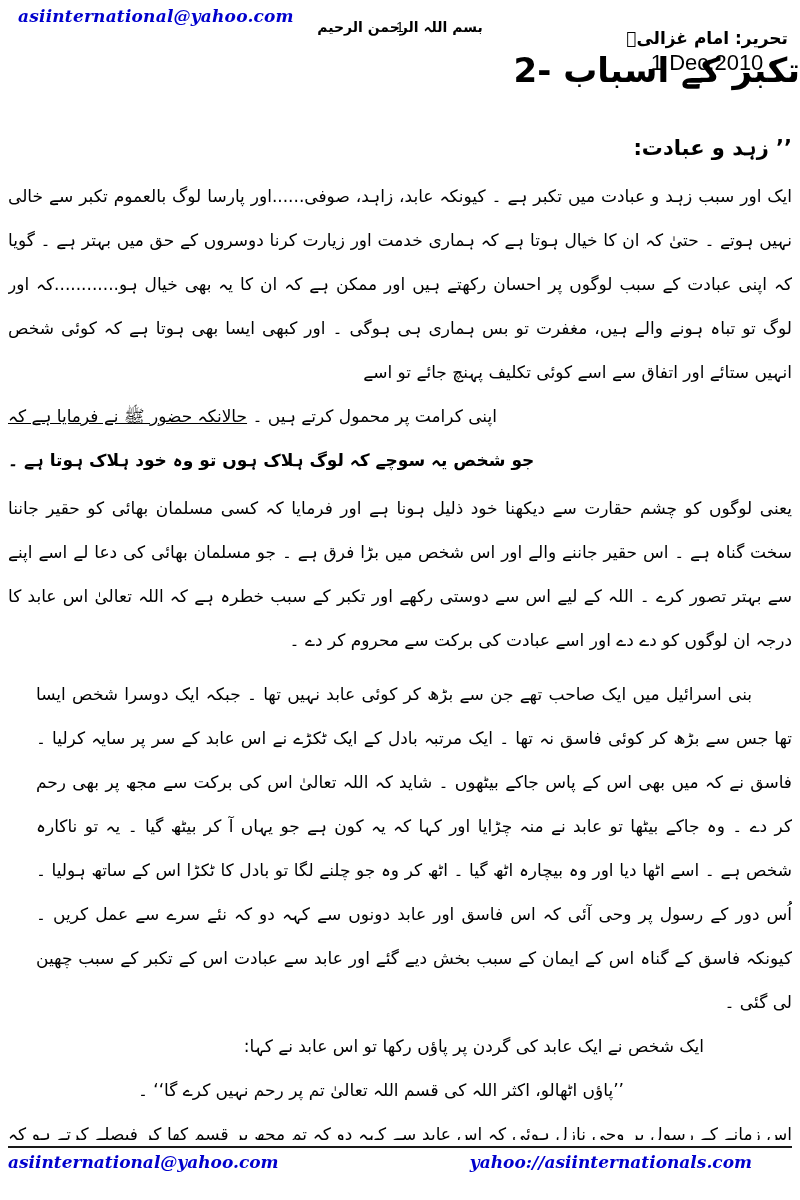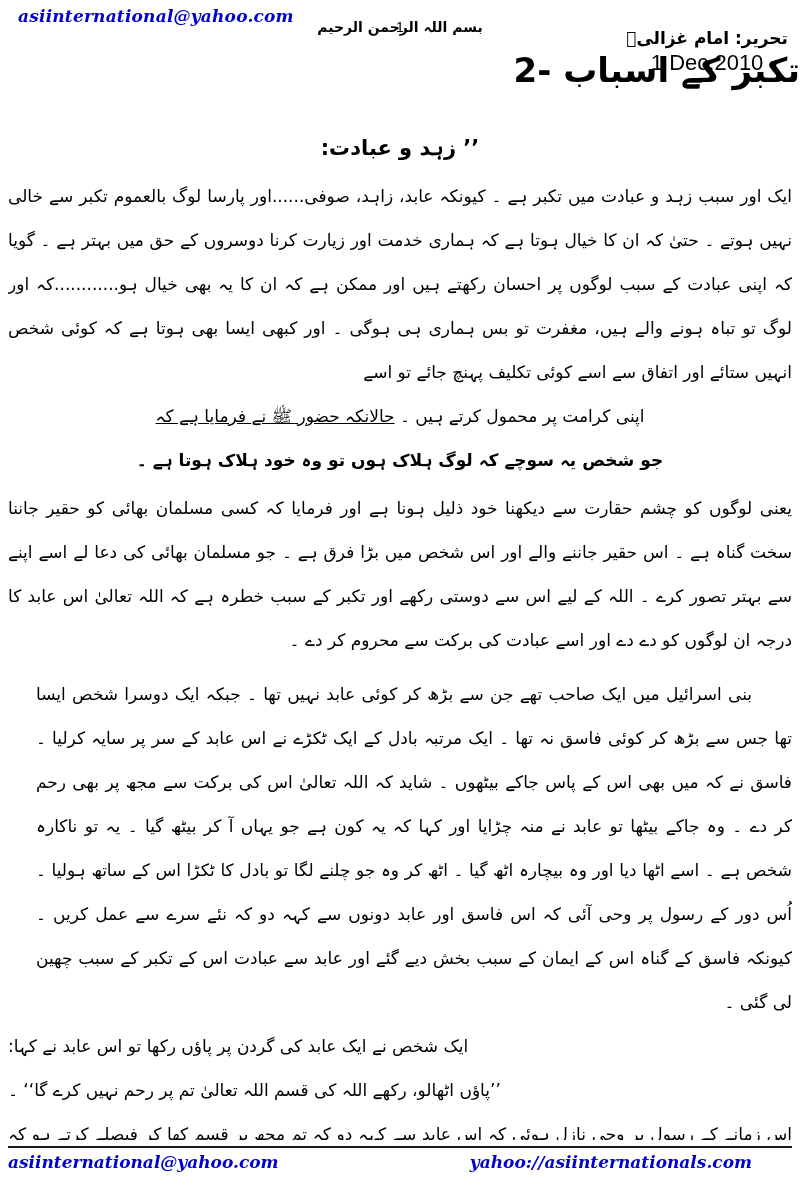--- a/index.html
+++ b/index.html
@@ -50,44 +50,44 @@
     font-size:34px; font-weight:bold;
   }
 
   
   .content {
     position:absolute; top:132px; left:8px; right:8px;
     height:1008px; overflow:hidden;
     direction:rtl;
   }
   .section-heading {
-    text-align:center;
+    text-align:right;
     font-size:21px; font-weight:bold;
     margin:4px 0 14px 0;
   }
   .para {
     font-size:17px;
     line-height:44px;
     text-align:justify;
     text-align-last:right;
   }
   .para.indent-sm { text-indent:40px; }
   .line-center {
     font-size:17px; line-height:44px;
-    text-align:center;
+    text-align:left;
   }
   .underlined { text-decoration:underline; }
   .hadith {
     font-weight:bold;
     margin-bottom:4px;
   }
   .gap-above { margin-top:10px;margin-left:28px; }
   .line-right {
     font-size:17px; line-height:44px;
-    text-align:left;
+    text-align:right;
   }
   .pad-r-md { padding-right:88px; }
   .pad-r-lg { padding-right:168px; }
 
   
   .footer {
     position:absolute; left:8px; right:8px; top:1146px;
     border-top:2px solid #1a1a1a;
     padding-top:4px;
     display:flex; justify-content:space-between; align-items:flex-start;
@@ -128,21 +128,21 @@
     </div>
 
     <div class="line-center hadith">جو شخص یہ سوچے کہ لوگ ہلاک ہوں تو وہ خود ہلاک ہوتا ہے ۔</div>
 
     <p class="para">یعنی لوگوں کو چشم حقارت سے دیکھنا خود ذلیل ہونا ہے اور فرمایا کہ کسی مسلمان بھائی کو حقیر جاننا سخت گناہ ہے ۔ اس حقیر جاننے والے اور اس شخص میں بڑا فرق ہے ۔ جو مسلمان بھائی کی دعا لے اسے اپنے سے بہتر تصور کرے ۔ اللہ کے لیے اس سے دوستی رکھے اور تکبر کے سبب خطرہ ہے کہ اللہ تعالیٰ اس عابد کا درجہ ان لوگوں کو دے دے اور اسے عبادت کی برکت سے محروم کر دے ۔</p>
 
     <p class="para indent-sm gap-above">بنی اسرائیل میں ایک صاحب تھے جن سے بڑھ کر کوئی عابد نہیں تھا ۔ جبکہ ایک دوسرا شخص ایسا تھا جس سے بڑھ کر کوئی فاسق نہ تھا ۔ ایک مرتبہ بادل کے ایک ٹکڑے نے اس عابد کے سر پر سایہ کرلیا ۔ فاسق نے کہ میں بھی اس کے پاس جاکے بیٹھوں ۔ شاید کہ اللہ تعالیٰ اس کی برکت سے مجھ پر بھی رحم کر دے ۔ وہ جاکے بیٹھا تو عابد نے منہ چڑایا اور کہا کہ یہ کون ہے جو یہاں آ کر بیٹھ گیا ۔ یہ تو ناکارہ شخص ہے ۔ اسے اٹھا دیا اور وہ بیچارہ اٹھ گیا ۔ اٹھ کر وہ جو چلنے لگا تو بادل کا ٹکڑا اس کے ساتھ ہولیا ۔ اُس دور کے رسول پر وحی آئی کہ اس فاسق اور عابد دونوں سے کہہ دو کہ نئے سرے سے عمل کریں ۔ کیونکہ فاسق کے گناہ اس کے ایمان کے سبب بخش دیے گئے اور عابد سے عبادت اس کے تکبر کے سبب چھین لی گئی ۔</p>
 
     <div class="line-right pad-r-md">ایک شخص نے ایک عابد کی گردن پر پاؤں رکھا تو اس عابد نے کہا:</div>
 
-    <div class="line-right pad-r-lg">’’پاؤں اٹھالو، رکھے اللہ کی قسم اللہ تعالیٰ تم پر رحم نہیں کرے گا‘‘ ۔</div>
+    <div class="line-right pad-r-lg">’’پاؤں اٹھالو، اکثر اللہ کی قسم اللہ تعالیٰ تم پر رحم نہیں کرے گا‘‘ ۔</div>
 
     <p class="para">اس زمانے کے رسول پر وحی نازل ہوئی کہ اس عابد سے کہہ دو کہ تم مجھ پر قسم کھا کر فیصلے کرتے ہو کہ میں اسے نہیں بخشوں گا، بلکہ میں تمہیں نہیں بخشوں گا ۔ اور اکثر یہ ہوتا ہے کہ جو کوئی کسی عابد کو ستاتا ہے تو عابد جانتا ہے کہ اس ستانے والے پر اللہ رحمت نہیں کرے گا ۔ اور ممکن ہے کہ یوں کہہ بیٹھے کہ یہ ستانے والا بہت جلد اس گستاخی کی سزا پائے گا اور اگر اتفاقاً کوئی تکلیف کی شکل بن گئی تو عابد کہتا ہے کہ تم نے دیکھا اس پر کیا گزری؟ یہ میری کرامت ہے ۔</p>
 
   </div>
 
   <div class="footer">
     <div class="email-bottom">asiinternational@yahoo.com</div>
     <div class="site-url">yahoo://asiinternationals.com</div>
   </div>
 

